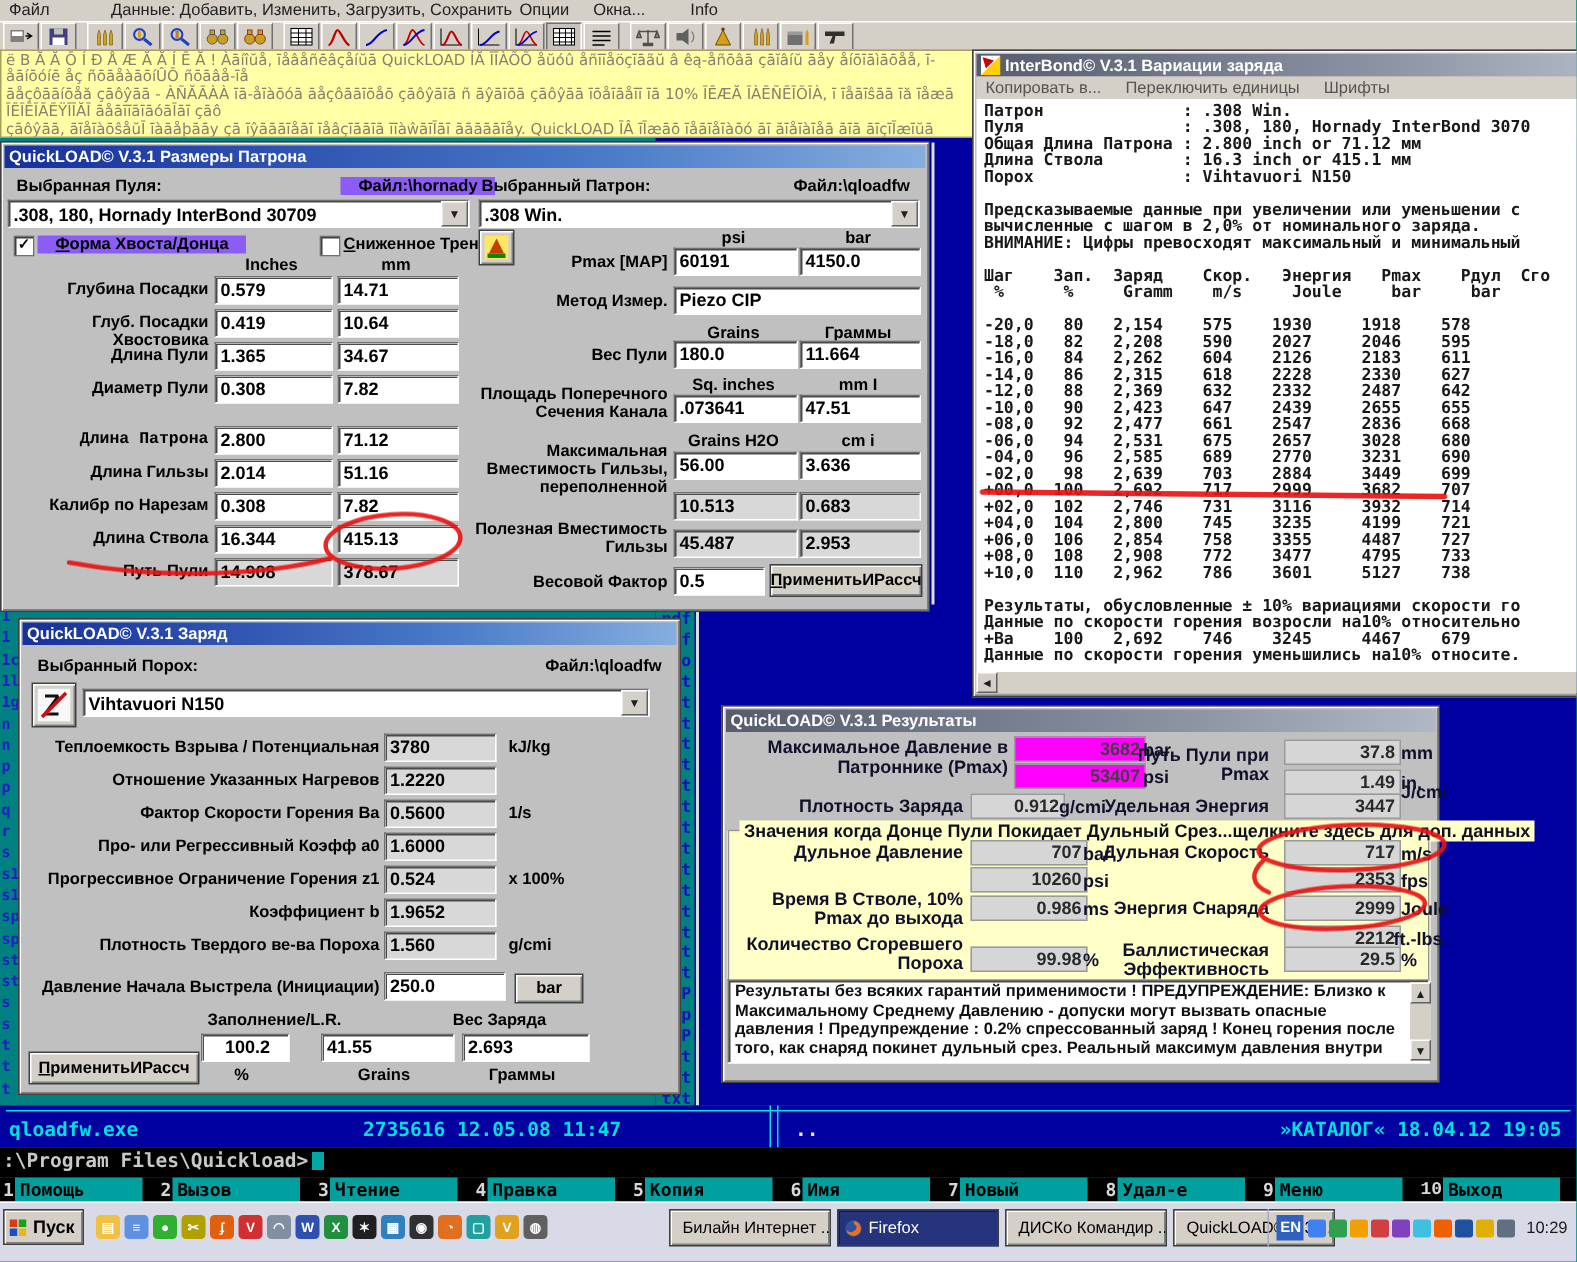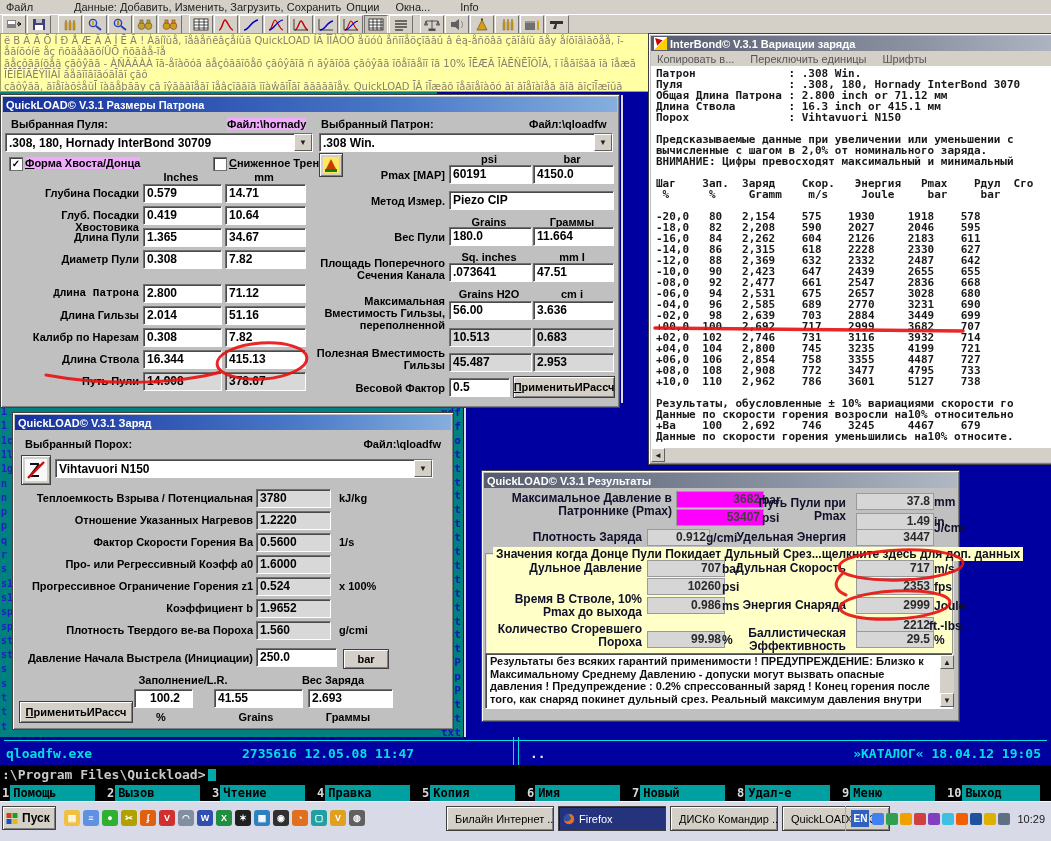--- a/index.html
+++ b/index.html
@@ -33,21 +33,21 @@
   
   .win{position:absolute;background:#c0c0c0;border:1px solid #404040;
        box-shadow:inset 1px 1px 0 #fff, inset -1px -1px 0 #808080}
   .tb{position:absolute;left:2px;top:2px;right:2px;height:15px;display:flex;align-items:center;gap:3px;
       padding:0 3px;font:bold 11px "Liberation Sans",sans-serif;color:#fff;white-space:nowrap;overflow:hidden}
   .tb.act{background:linear-gradient(90deg,#16309c,#4a7ac8 65%,#86aede)}
   .tb.inact{background:linear-gradient(90deg,#565c6e,#8c94a4 65%,#b0b8c4)}
   .lb{position:absolute;font:bold 11px "Liberation Sans",sans-serif;white-space:nowrap;color:#000}
   .lbr{position:absolute;text-align:right;font:bold 11px "Liberation Sans",sans-serif;color:#000}
   .hdr{position:absolute;text-align:center;font:bold 11px "Liberation Sans",sans-serif;color:#000}
-  .hl{background:#f0abfc;padding:0 0}
+  .hl{background:#8b5cf6;padding:0 12px}
   .ul{display:inline-block}
   .ul::first-letter{text-decoration:underline}
   .fld{position:absolute;height:16px;background:#fff;border:1px solid;border-color:#707070 #fff #fff #707070;
        box-shadow:inset 1px 1px 0 #4a4a4a;font:bold 12px "Liberation Sans",sans-serif;padding:1px 0 0 3px;color:#000}
   .fld.ro{background:#d8d8d8}
   .combo{position:absolute;height:19px;background:#fff;border:1px solid;border-color:#707070 #fff #fff #707070;
          box-shadow:inset 1px 1px 0 #4a4a4a;display:flex;box-sizing:border-box}
   .cval{flex:1;font:bold 12px "Liberation Sans",sans-serif;padding:2px 0 0 3px;white-space:nowrap;overflow:hidden}
   .carr{width:16px;background:#d4d0c8;display:flex;align-items:center;justify-content:center;
         font-size:8px;color:#202020;border:1px solid;border-color:#fff #606060 #606060 #fff}
@@ -660,21 +660,21 @@
     </div>
     <div class="fk">
       <div class="fkn" style="display: inline;">8</div>
       <div class="fkl" style="display: block;">Удал-е</div>
     </div>
     <div class="fk">
       <div class="fkn" style="display: inline;">9</div>
       <div class="fkl" style="display: block;">Меню</div>
     </div>
     <div class="fk">
-      <div class="fkn" style="display: inline;">10</div>
+      <div class="fkn" style="display: inline; font-family: Liberation Mono, monospace;">10</div>
       <div class="fkl" style="display: block;">Выход</div>
     </div>
   </div>
 
 <div id="taskbar">
   <div id="startbtn">
     <svg width="13" height="13" viewBox="0 0 12 13">
       <rect x="0" y="1" width="5" height="5" fill="#d83c14"></rect>
         <rect x="6" y="1" width="5" height="5" fill="#18a018"></rect>
       <rect x="0" y="7" width="5" height="5" fill="#1850c8"></rect>

